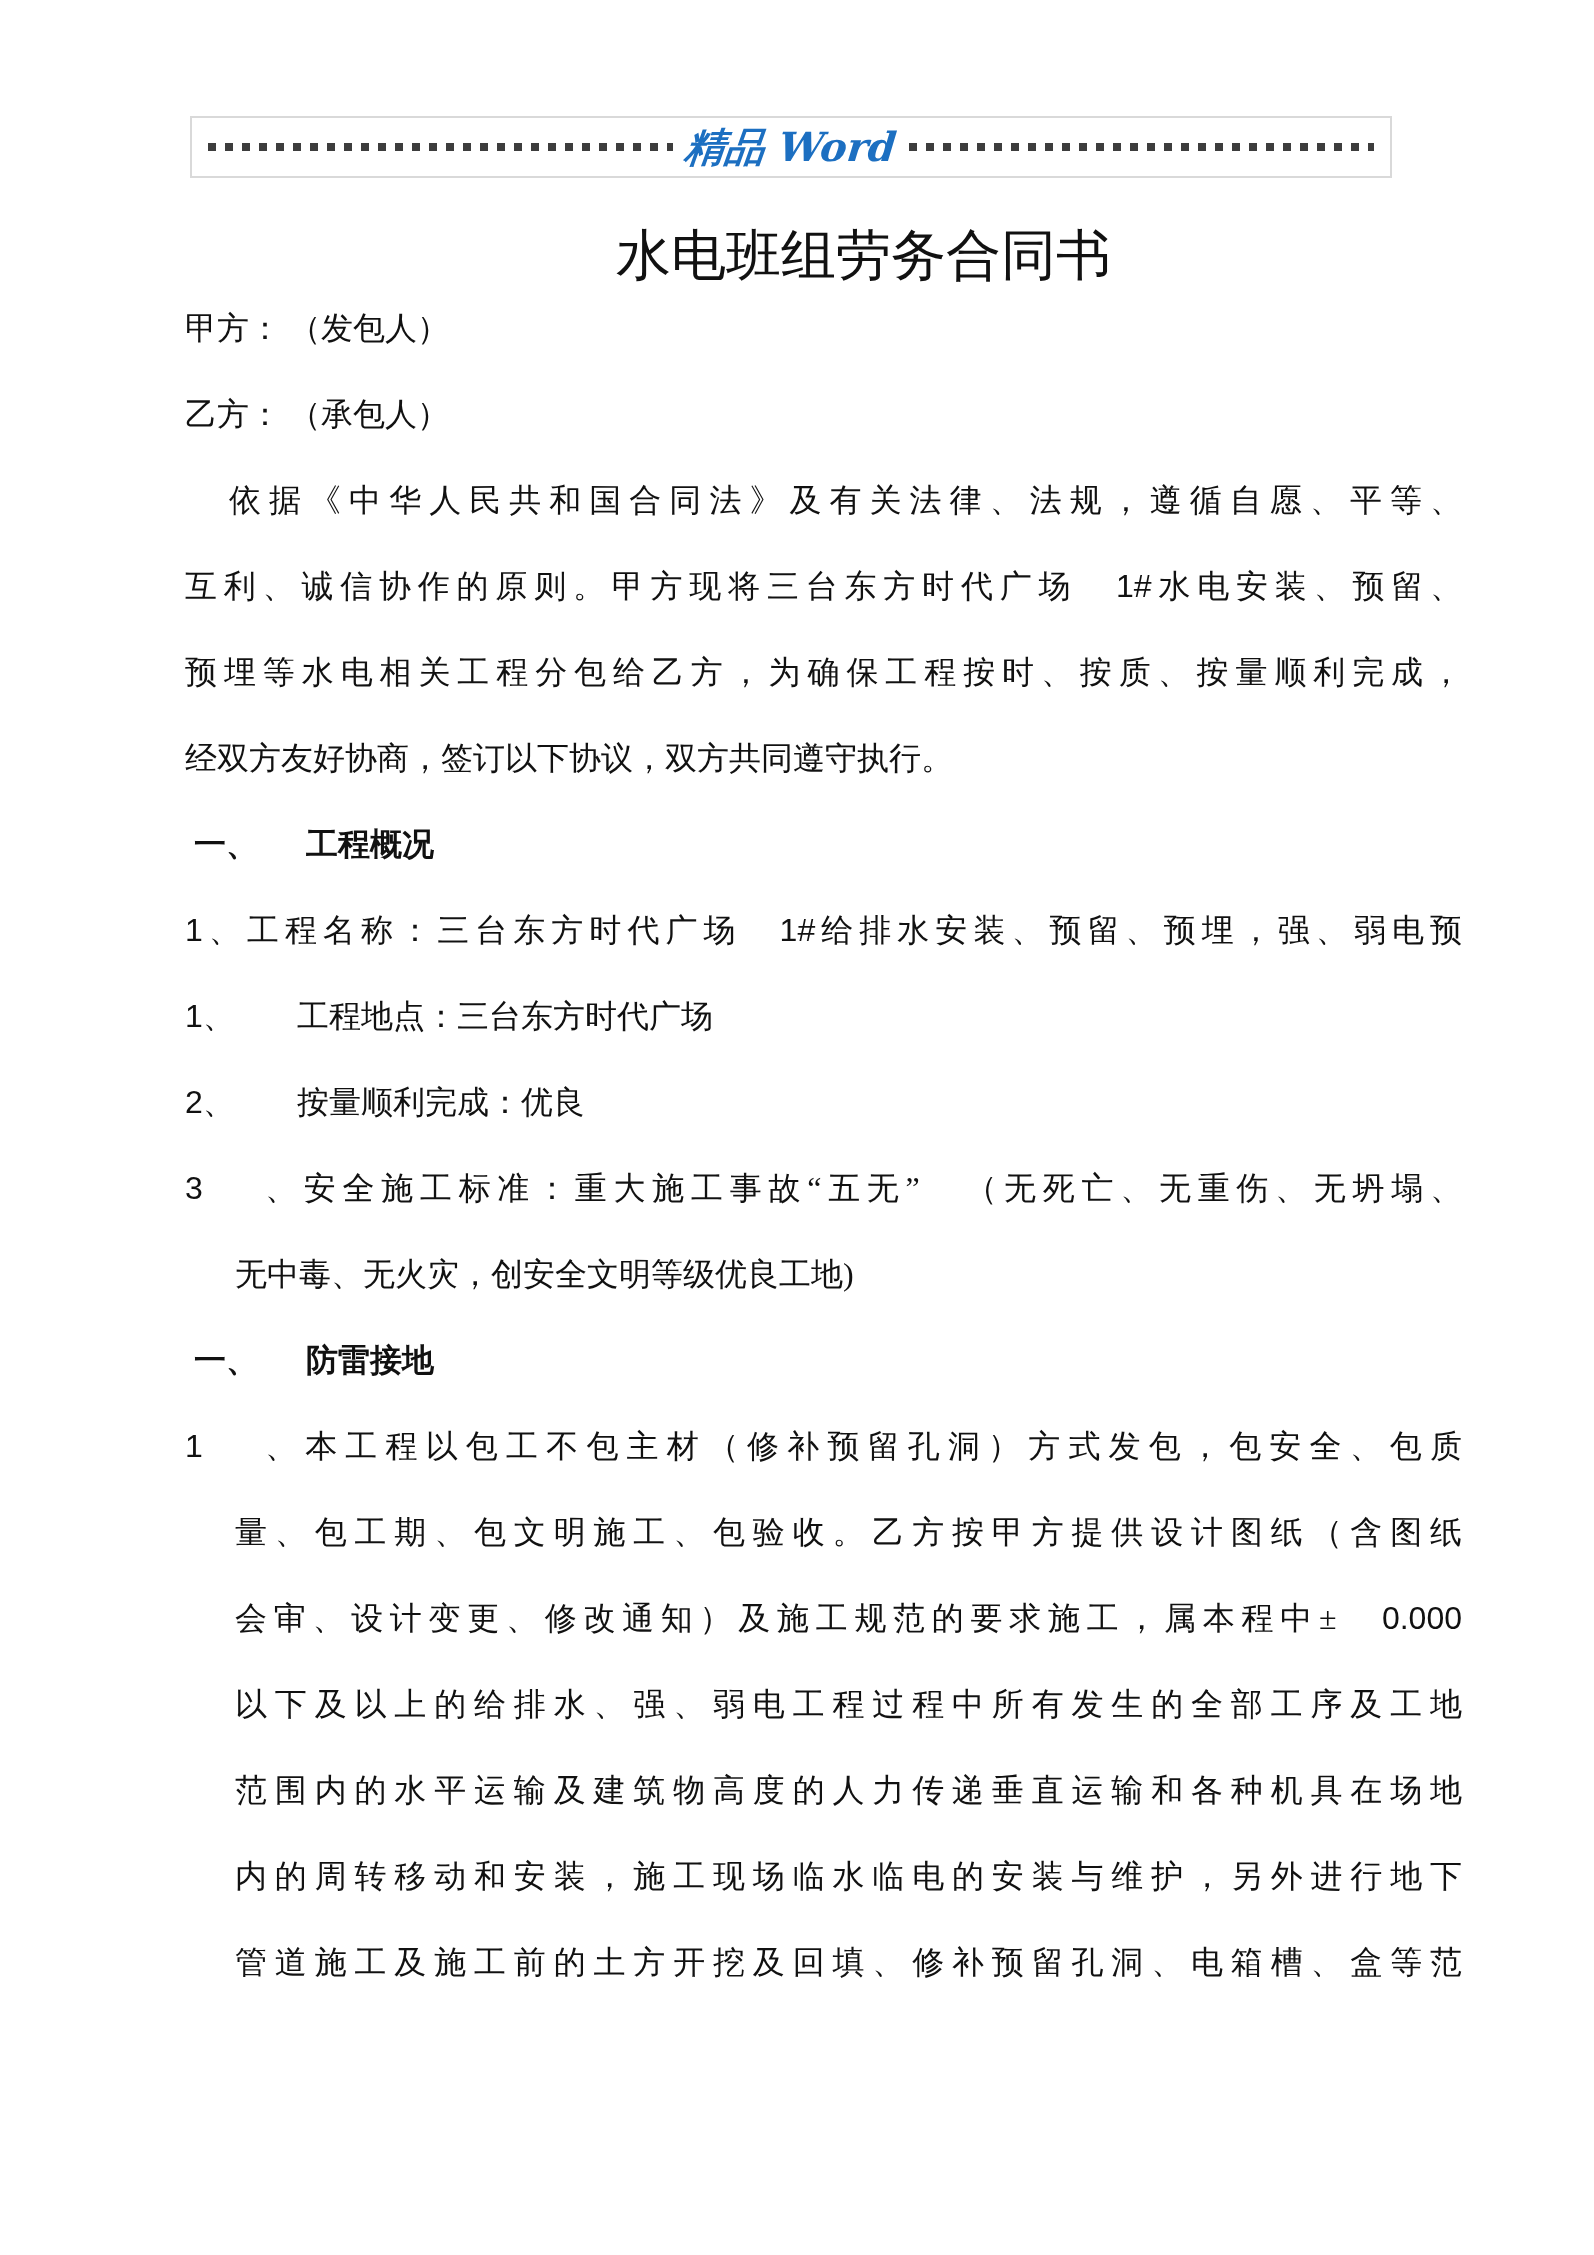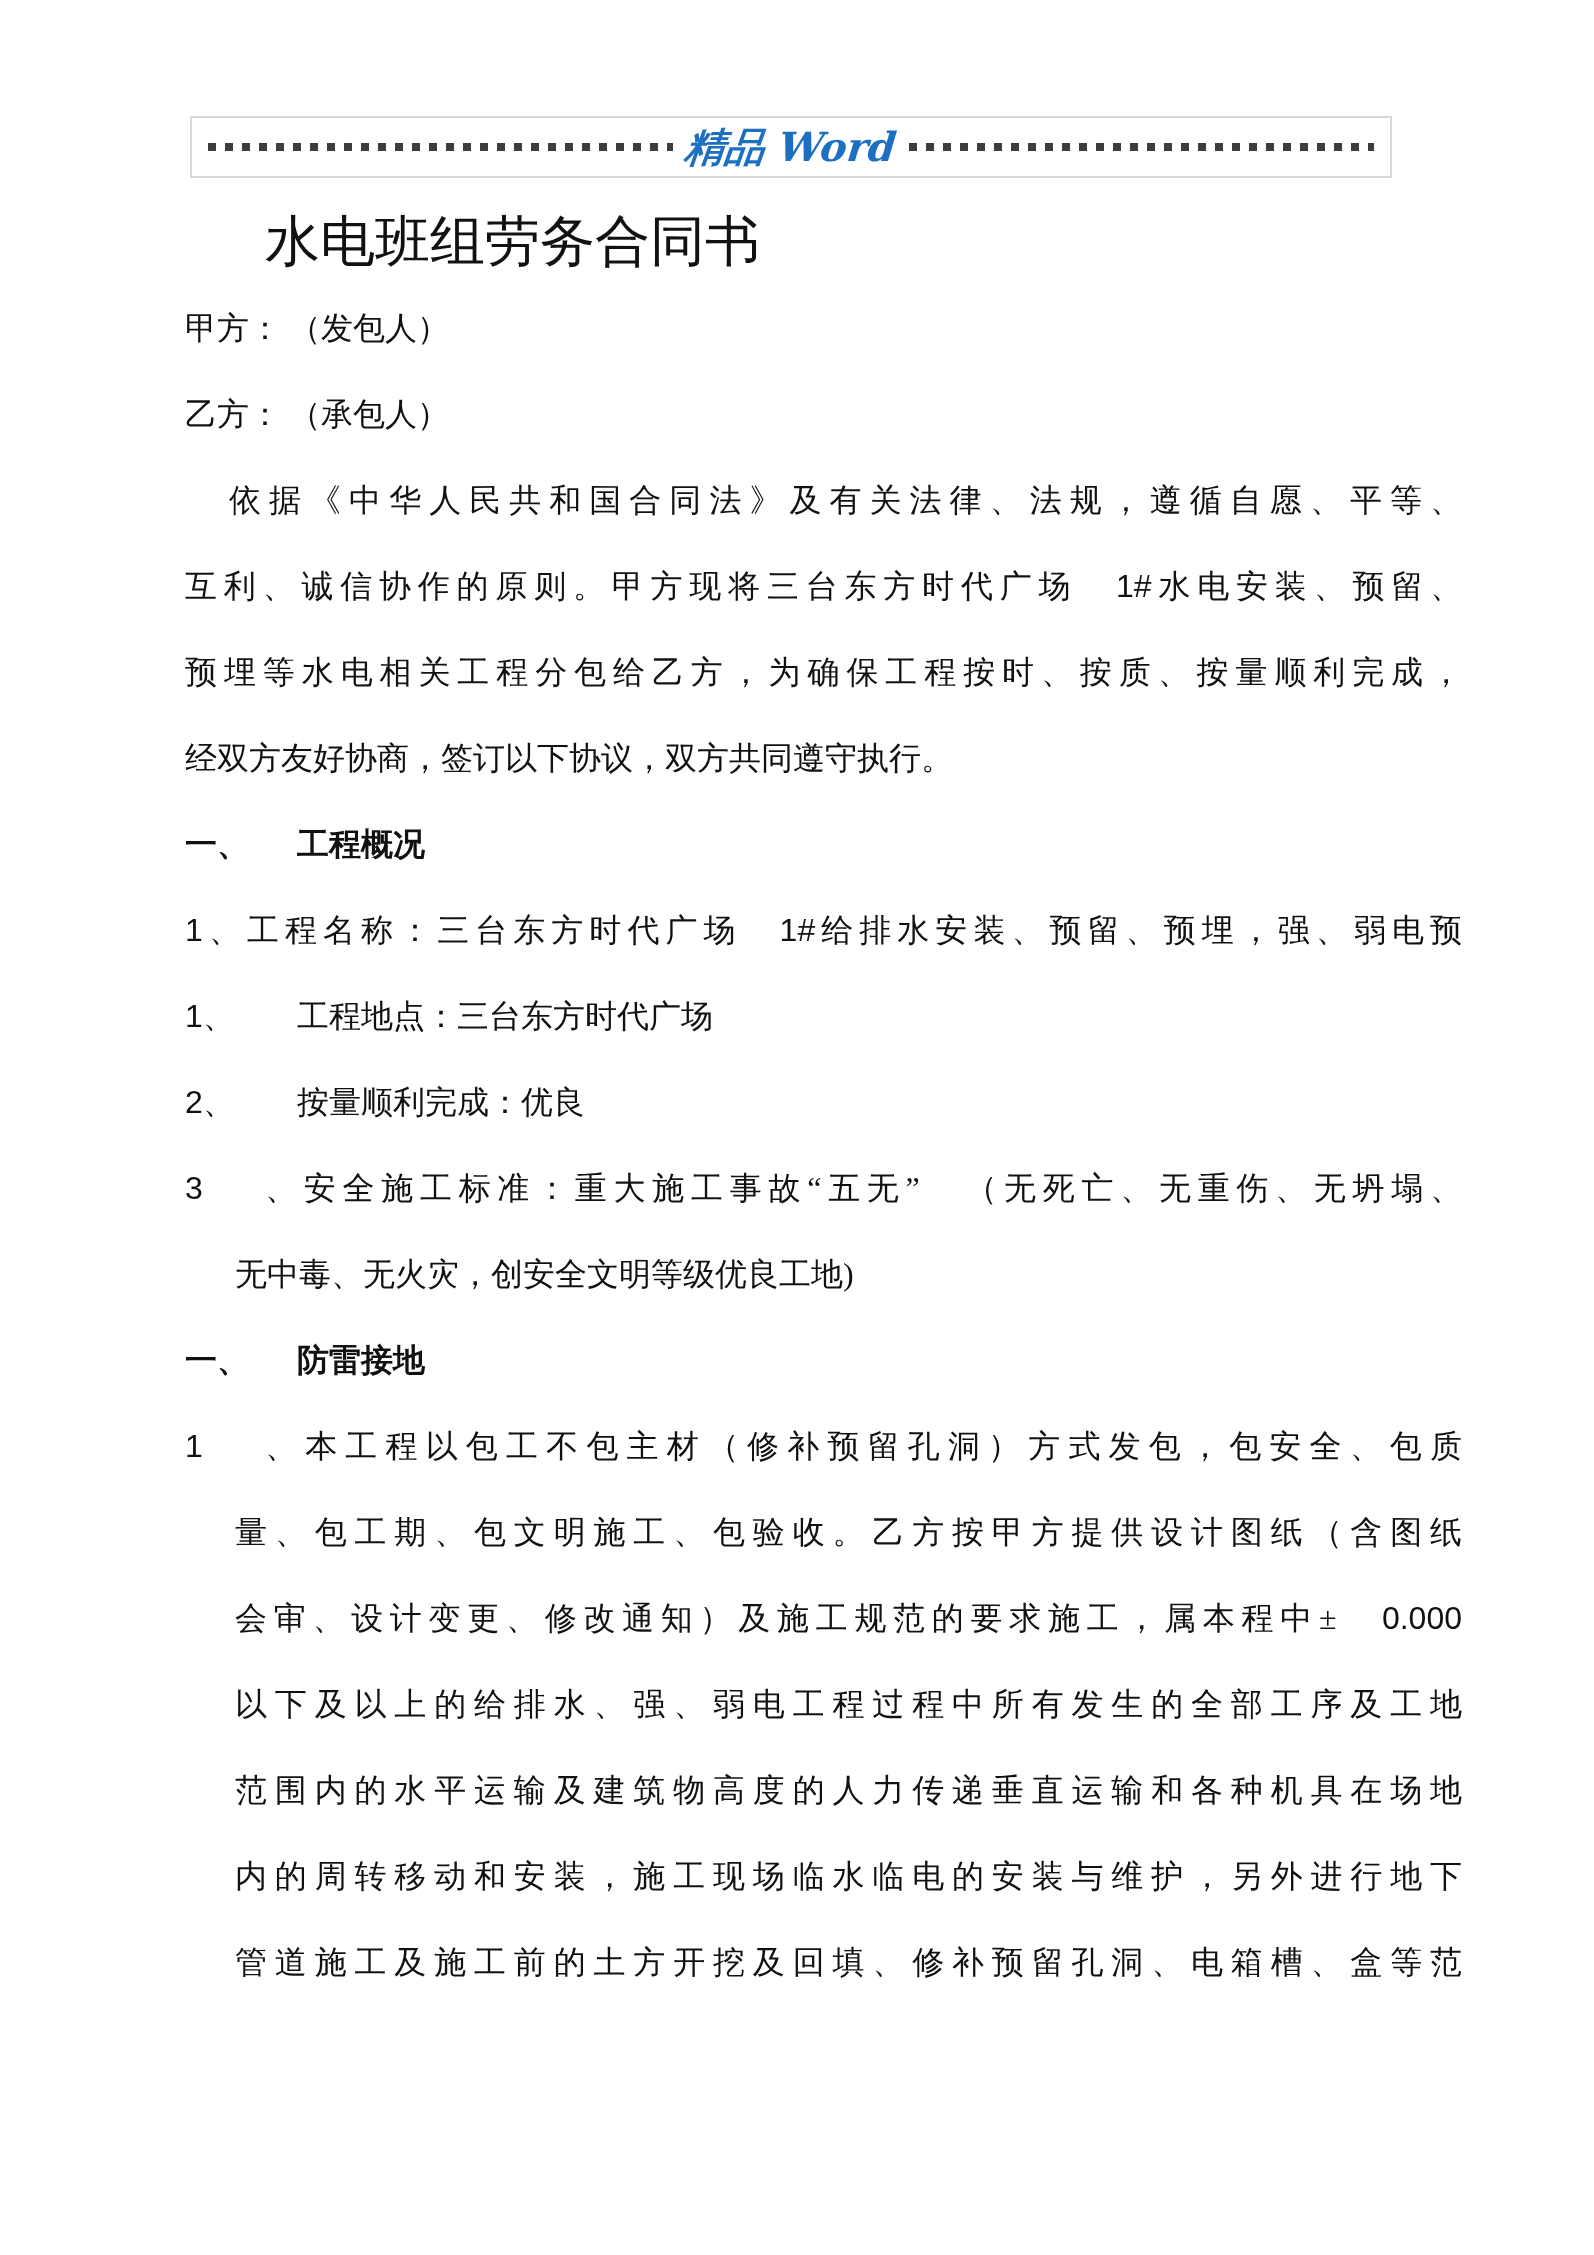--- a/index.html
+++ b/index.html
@@ -36,25 +36,25 @@
     font-weight:bold;
     font-size:40px;
     line-height:40px;
     color:#1c6fc1;
     transform:skewX(-6deg);
     white-space:nowrap;
   }
   
   .doc-title{
     position:absolute;
-    left:185px; top:202px;
+    left:185px; top:216px;
     width:1277px;
     box-sizing:border-box;
     padding-left:80px;
-    text-align:left;
+    text-align:center;
     font-size:55px;
     line-height:80px;
     font-weight:400;
     white-space:nowrap;
   }
   
   .doc-body{
     position:absolute;
     left:185px; top:285px;
     width:1277px;
@@ -65,21 +65,21 @@
     line-height:86px;
     white-space:nowrap;
   }
   .line.j{
     white-space:normal;
     text-align:justify;
     text-align-last:justify;
   }
   .line.indent{padding-left:44px;}
   .line.cont{padding-left:50px;}
-  .line.heading{font-weight:bold;}
+  .line.heading{font-weight:bold;margin-left:9px;}
   .marker{display:inline-block;width:112px;}
   .sans{font-family:"Liberation Sans","DejaVu Sans",sans-serif;}
 </style>
 </head>
 <body>
 
 <div class="doc-page">
 
   <div class="header-box">
     <div class="dash"></div>

